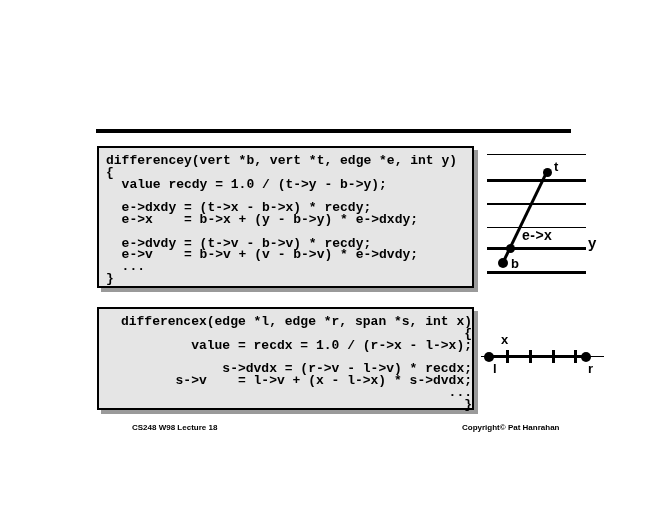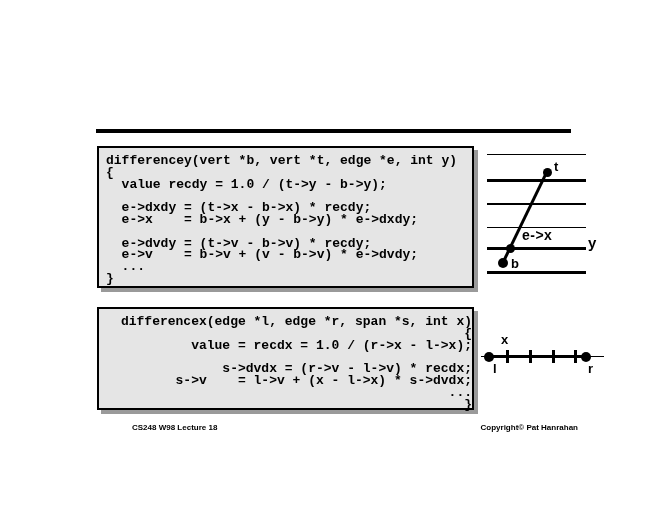--- a/index.html
+++ b/index.html
@@ -54,21 +54,21 @@
   .tick { top:350px; width:3px; height:13px; background:#000; }
   .tick1 { left:506px; } .tick2 { left:529px; } .tick3 { left:552px; } .tick4 { left:574px; }
   .dot-l { left:484px; top:352px; width:10px; height:10px; }
   .dot-r { left:581px; top:352px; width:10px; height:10px; }
   .lbl-x { left:501px; top:332px; font-size:13px; }
   .lbl-l { left:493px; top:361px; font-size:13px; }
   .lbl-r { left:588px; top:361px; font-size:13px; }
 
   .footer { top:423px; font:bold 8px "Liberation Sans", sans-serif; color:#000; }
   .footer-left  { left:96px;margin-left:36px; }
-  .footer-right { left:462px; width:116px; text-align:right; }
+  .footer-right { left:462px; width:116px; }
 </style>
 </head>
 <body>
 
 <div class="slide">
 
   <div class="abs title-rule"></div>
 
   <div class="abs code-box box1">
     <pre class="code">differencey(vert *b, vert *t, edge *e, int y)

